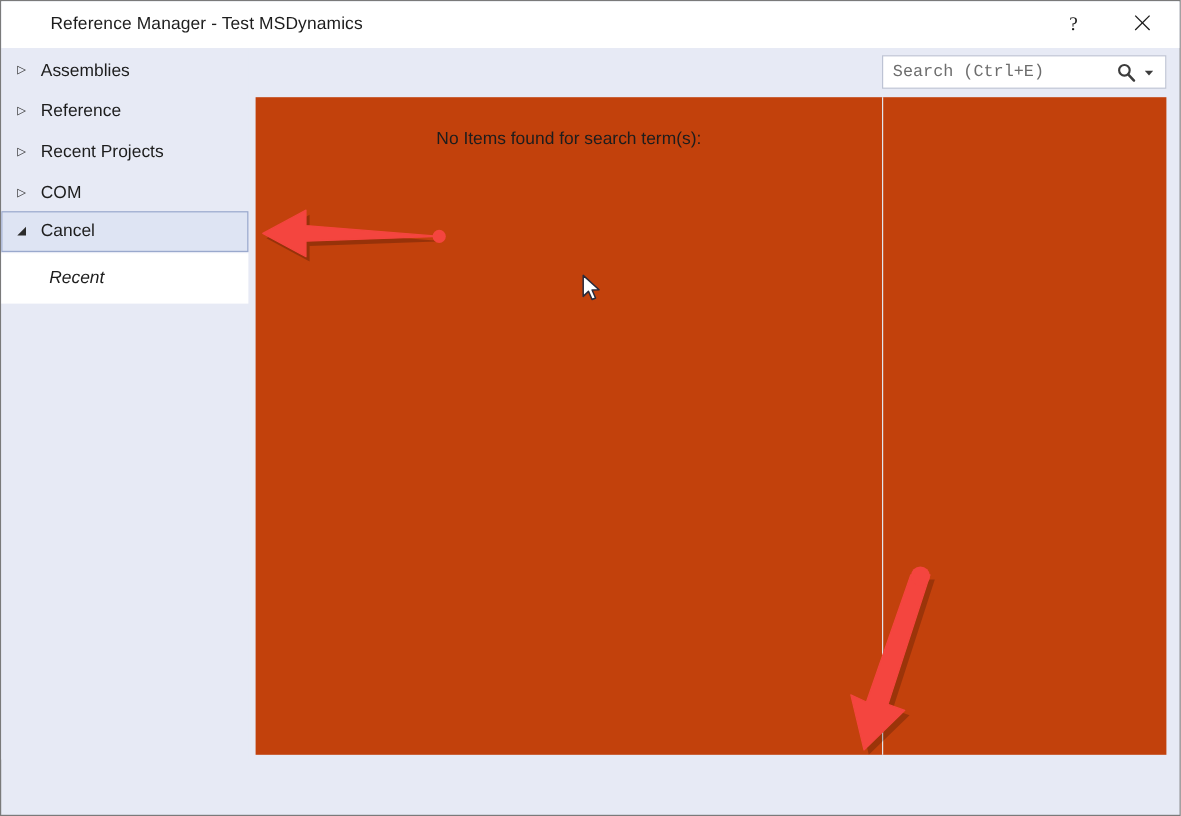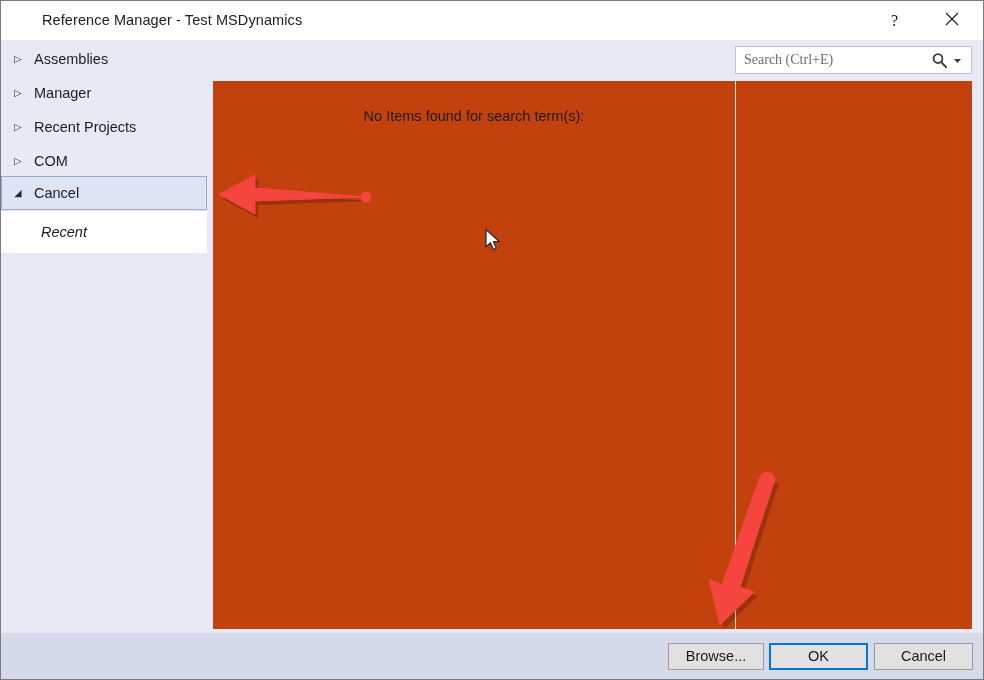--- a/index.html
+++ b/index.html
@@ -151,21 +151,21 @@
     border: 1px solid #bdc3d4;
     box-sizing: border-box;
     display: flex;
     align-items: center;
   }
   #search-input {
     flex: 1 1 auto;
     border: none;
     outline: none;
     background: transparent;
-    font-family: Liberation Serif, serif;
+    font-family: Liberation Mono, monospace;
     font-size: 14px;
     color: #2c2c2c;
     padding: 0 6px 0 8px;
     height: 100%;
   }
   #search-input::placeholder { color: #6d6d6d; opacity: 1; }
   #search-icon {
     width: 26px;
     display: flex;
     align-items: center;
@@ -306,21 +306,21 @@
 
   <div id="sidebar">
 
     <div id="nav-top-list">
       <div class="nav-item">
         <span class="twisty">▷</span>
         <span class="nav-label">Assemblies</span>
       </div>
       <div class="nav-item">
         <span class="twisty">▷</span>
-        <span class="nav-label">Manager</span>
+        <span class="nav-label">Reference</span>
       </div>
       <div class="nav-item">
         <span class="twisty">▷</span>
         <span class="nav-label">Recent Projects</span>
       </div>
       <div class="nav-item">
         <span class="twisty">▷</span>
         <span class="nav-label">COM</span>
       </div>
     </div>
@@ -338,25 +338,20 @@
       </div>
     </div>
   </div>
 
   <div id="content-panel">
     <div id="empty-message">No Items found for search term(s):</div>
     <div id="content-divider"></div>
     <div id="detail-pane"></div>
   </div>
 
-  <div id="bottom-bar">
-    <button class="dlg-button" id="browse-button">Browse...</button>
-    <button class="dlg-button" id="ok-button">OK</button>
-    <button class="dlg-button" id="cancel-button">Cancel</button>
-  </div>
 
   <div class="annotation-arrow" id="arrow-browse-nav">
     <svg width="170" height="55" viewBox="0 0 170 55" aria-hidden="true">
       <g transform="translate(2,2)">
         <path d="M 158 28 L 46 19 L 46 6 L 10 25.5 L 46 45 L 46 32 Z" fill="#000000" opacity="0.22" transform="translate(3,4)"></path>
         <path d="M 158 28 L 46 19 L 46 6 L 10 25.5 L 46 45 L 46 32 Z" fill="#f4453f" stroke="#f4453f" stroke-width="1" stroke-linejoin="round"></path>
         <circle cx="157" cy="28" r="5.5" fill="#f4453f"></circle>
       </g>
     </svg>
   </div>

